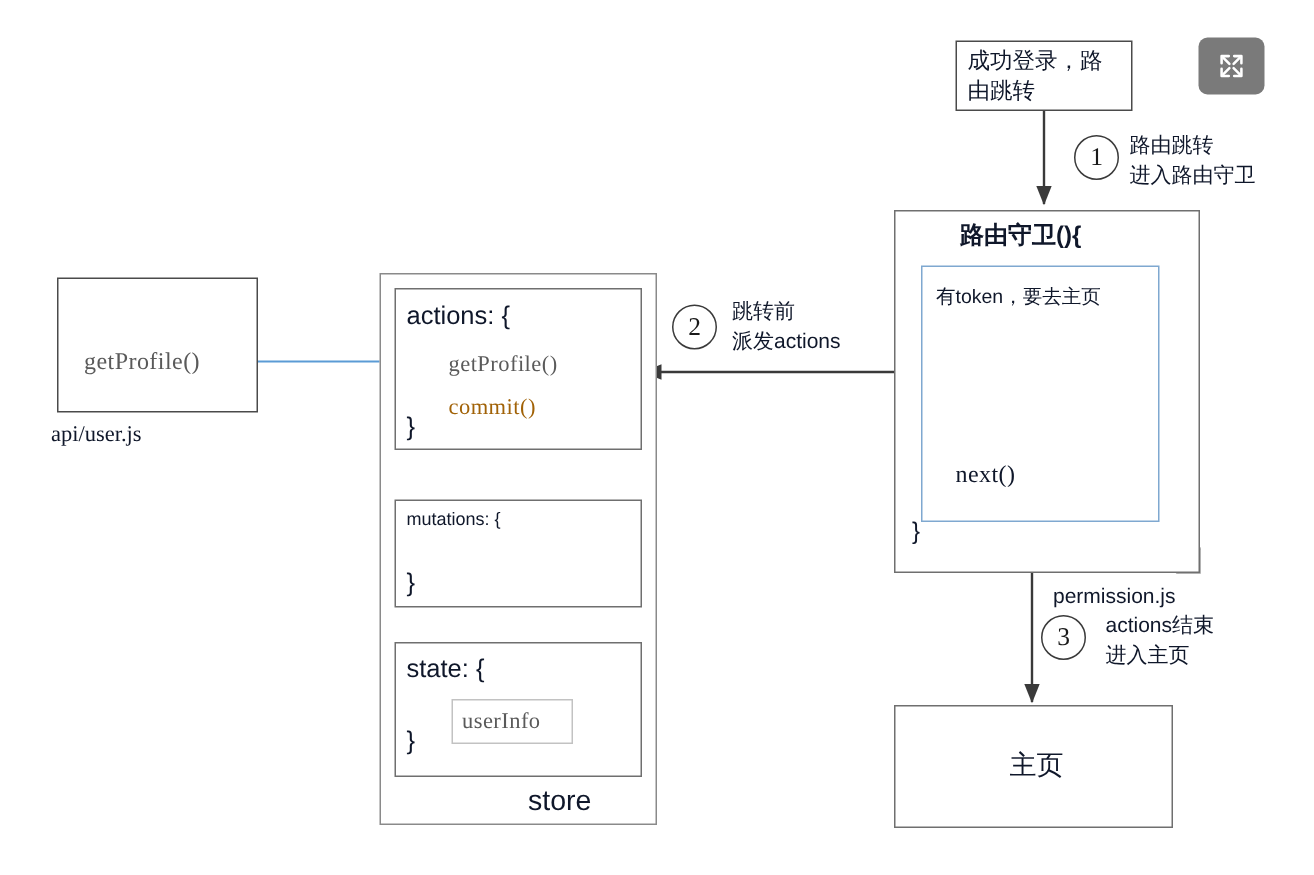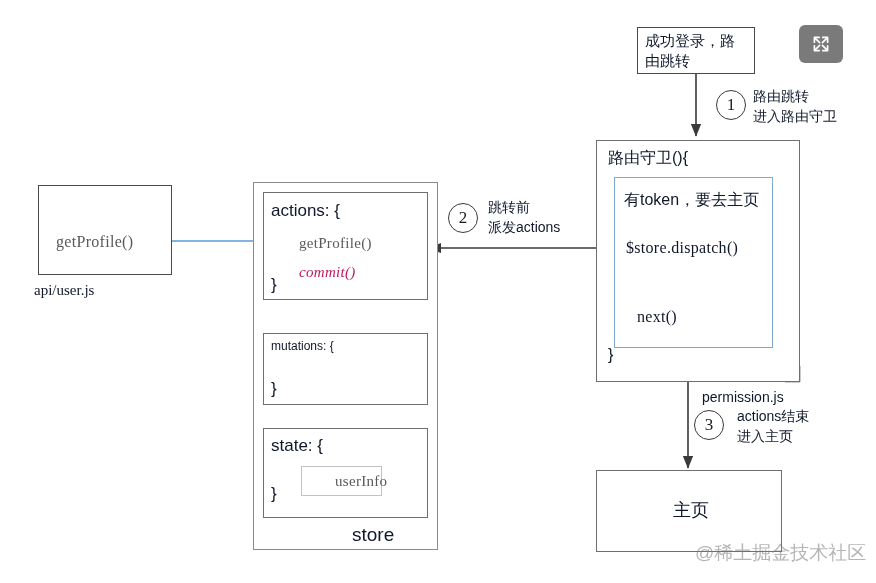--- a/index.html
+++ b/index.html
@@ -126,59 +126,57 @@
 
   <div class="box box-dark" style="left:637px; top:27px; width:118px; height:47px;"></div>
   <div class="lbl sans" style="left:645px; top:31px; font-size:15px;">成功登录，路</div>
   <div class="lbl sans" style="left:645px; top:51px; font-size:15px;">由跳转</div>
 
   <div class="circ" style="left:716px; top:90px;">1</div>
   <div class="lbl sans" style="left:753px; top:88px; font-size:14px;">路由跳转</div>
   <div class="lbl sans" style="left:753px; top:108px; font-size:14px;">进入路由守卫</div>
 
   <div class="box" style="left:596px; top:140px; width:204px; height:242px; border-color:#6f6f6f;"></div>
-  <div class="lbl sans" style="left:608px; top:148px; font-size:16px;">路由守卫(){</div>
+  <div class="lbl sans" style="left:640px; top:148px; font-size:16px;font-weight:bold;">路由守卫(){</div>
 
   <div class="box box-blue" style="left:614px; top:177px; width:159px; height:171px;"></div>
-  <div class="lbl sans" style="left:624px; top:190px; font-size:16px;">有token，要去主页</div>
-  <div class="lbl serif" style="left:626px; top:238px; font-size:16px; letter-spacing:0.3px;">$store.dispatch()</div>
+  <div class="lbl sans" style="left:624px; top:190px; font-size:13px;">有token，要去主页</div>
   <div class="lbl serif" style="left:637px; top:307px; font-size:16px; letter-spacing:0.3px;">next()</div>
 
   <div class="lbl sans" style="left:608px; top:345px; font-size:16px;">}</div>
   <div class="lbl sans" style="left:702px; top:348px; font-size:14px;margin-top:41px;">permission.js</div>
 
   <div class="circ" style="left:448px; top:203px;">2</div>
   <div class="lbl sans" style="left:488px; top:199px; font-size:14px;">跳转前</div>
   <div class="lbl sans" style="left:488px; top:219px; font-size:14px;">派发actions</div>
 
   <div class="box box-dark" style="left:38px; top:185px; width:134px; height:90px;"></div>
   <div class="lbl serif" style="left:56px; top:232px; font-size:16px; letter-spacing:0.3px; color:#5a5a5a;">getProfile()</div>
   <div class="lbl serif" style="left:34px; top:281px; font-size:15px;">api/user.js</div>
 
   <div class="box" style="left:253px; top:182px; width:185px; height:368px; border-color:#8a8a8a;"></div>
   <div class="lbl sans" style="left:352px; top:523px; font-size:19px;">store</div>
 
   <div class="box" style="left:263px; top:192px; width:165px; height:108px; border-color:#6f6f6f;"></div>
   <div class="lbl sans" style="left:271px; top:200px; font-size:17px;">actions: {</div>
   <div class="lbl serif" style="left:299px; top:234px; font-size:15px; color:#5a5a5a; letter-spacing:0.3px;">getProfile()</div>
-  <div class="lbl serif" style="left:299px; top:263px; font-size:15px; color:#be185d; letter-spacing:0.3px;font-style:italic;">commit()</div>
+  <div class="lbl serif" style="left:299px; top:263px; font-size:15px; color:#a16207; letter-spacing:0.3px;">commit()</div>
   <div class="lbl sans" style="left:271px; top:274px; font-size:17px;">}</div>
 
   <div class="box" style="left:263px; top:333px; width:165px; height:72px; border-color:#6f6f6f;"></div>
   <div class="lbl sans" style="left:271px; top:339px; font-size:12px;">mutations: {</div>
   <div class="lbl sans" style="left:271px; top:378px; font-size:17px;">}</div>
 
   <div class="box" style="left:263px; top:428px; width:165px; height:90px; border-color:#6f6f6f;"></div>
   <div class="lbl sans" style="left:271px; top:435px; font-size:17px;text-align:right;">state: {</div>
   <div class="box box-light" style="left:301px; top:466px; width:81px; height:30px;"></div>
-  <div class="lbl serif" style="left:308px; top:472px; font-size:15px; color:#5a5a5a; letter-spacing:0.3px;margin-left:27px;">userInfo</div>
+  <div class="lbl serif" style="left:308px; top:472px; font-size:15px; color:#5a5a5a; letter-spacing:0.3px;">userInfo</div>
   <div class="lbl sans" style="left:271px; top:483px; font-size:17px;">}</div>
 
   <div class="circ" style="left:694px; top:410px;">3</div>
   <div class="lbl sans" style="left:737px; top:408px; font-size:14px;">actions结束</div>
   <div class="lbl sans" style="left:737px; top:428px; font-size:14px;">进入主页</div>
 
   <div class="box" style="left:596px; top:470px; width:186px; height:82px; border-color:#6f6f6f;"></div>
   <div class="lbl sans" style="left:673px; top:499px; font-size:18px;">主页</div>
 
-  <div class="watermark">@稀土掘金技术社区</div>
 
 </div>
 
 </body></html>

